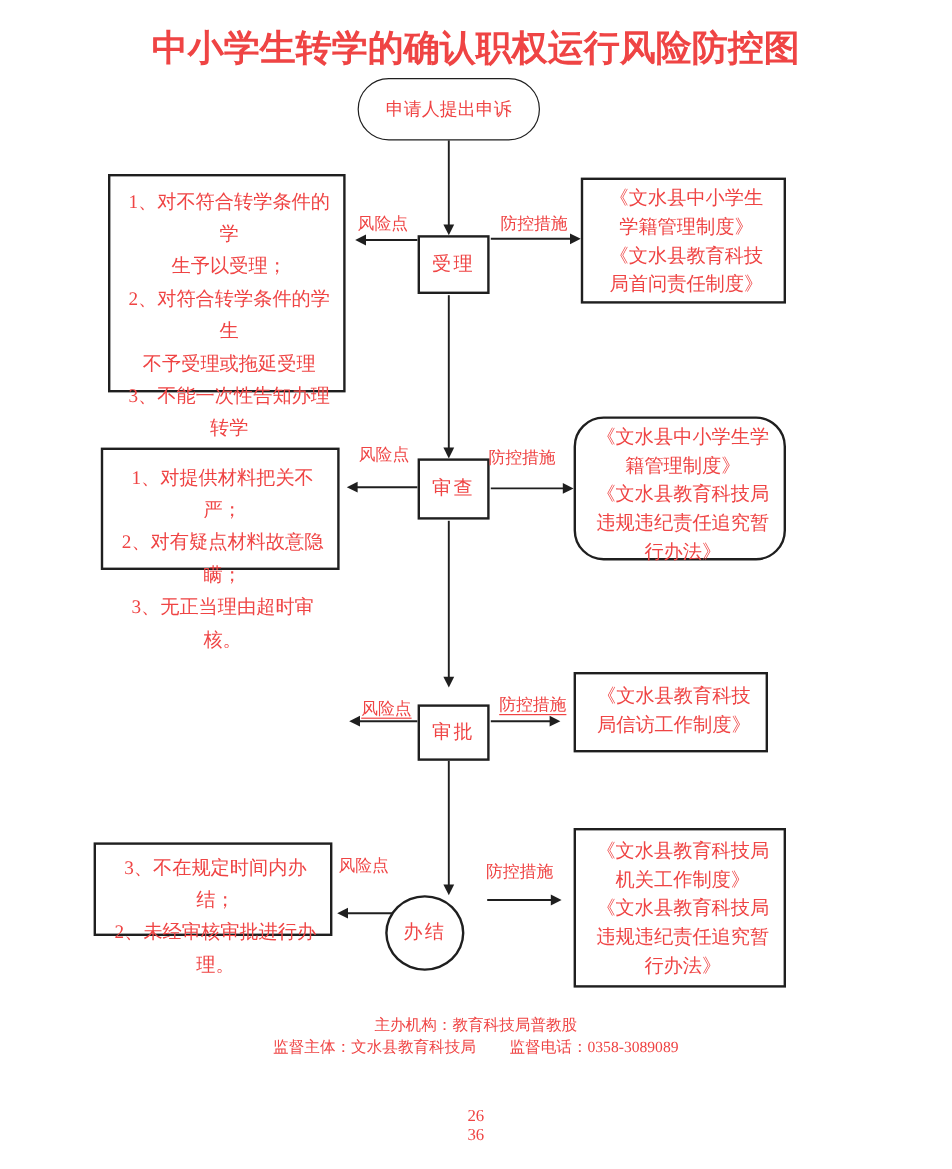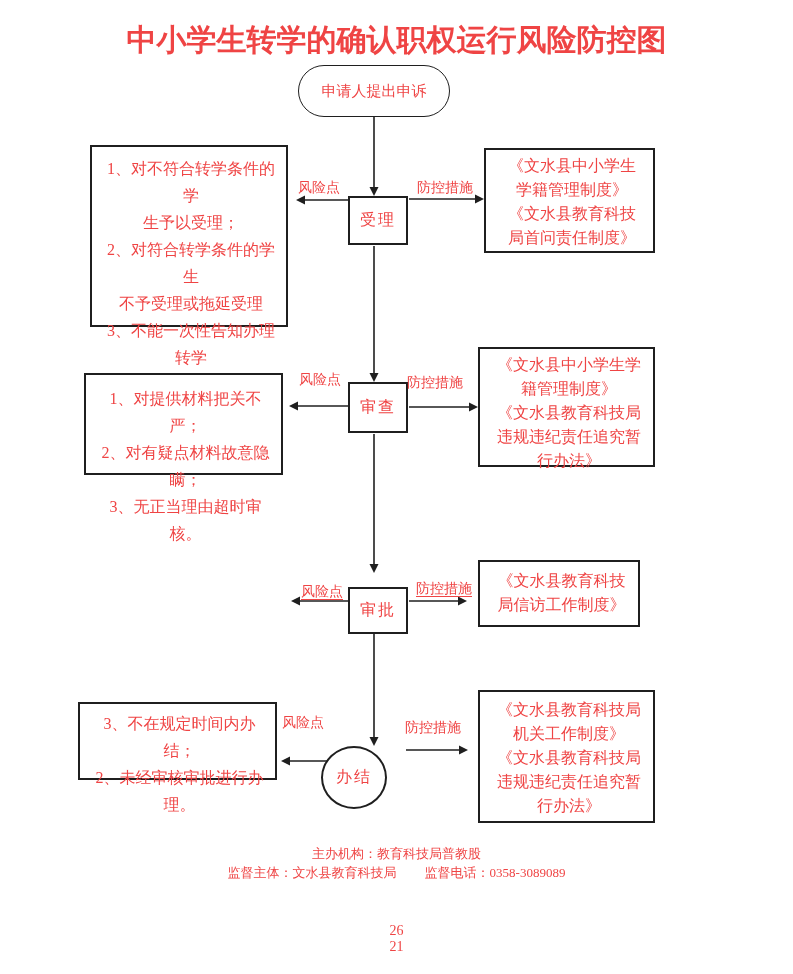--- a/index.html
+++ b/index.html
@@ -110,21 +110,21 @@
 局首问责任制度》</div>
 
   <div class="abs box risk-box multiline" style="left:84px; top:373px; width:199px; height:102px; padding-top:10px;">1、对提供材料把关不严；
 2、对有疑点材料故意隐瞒；
 3、无正当理由超时审核。</div>
   <div class="abs box step-box" style="left:348px; top:382px; width:60px; height:51px;">
     <span>审查</span>
   </div>
   <div class="abs flow-label" style="left:299px; top:372px;">风险点</div>
   <div class="abs flow-label" style="left:407px; top:375px;">防控措施</div>
-  <div class="abs box measure-box multiline" style="left:478px; top:347px; width:177px; height:120px;">《文水县中小学生学
+  <div class="abs box measure-box multiline" style="left:478px; top:347px; width:177px; height:120px;border-radius:25px;">《文水县中小学生学
 籍管理制度》
 《文水县教育科技局
 违规违纪责任追究暂
 行办法》</div>
 
   <div class="abs box step-box" style="left:348px; top:573px; width:60px; height:47px;margin-top:14px;">
     <span>审批</span>
   </div>
   <div class="abs flow-label underlined" style="left:301px; top:584px;">风险点</div>
   <div class="abs flow-label underlined" style="left:416px; top:581px;">防控措施</div>
@@ -143,15 +143,15 @@
 《文水县教育科技局
 违规违纪责任追究暂
 行办法》</div>
 
   <div class="abs footer-line" style="top:845px;">主办机构：教育科技局普教股</div>
   <div id="footer-line2" class="abs footer-line" style="top:864px;">
     <span>监督主体：文水县教育科技局</span>
     <span>监督电话：0358-3089089</span>
   </div>
   <div class="abs page-num" style="top:923px;">26</div>
-  <div class="abs page-num" style="top:939px;">21</div>
+  <div class="abs page-num" style="top:939px;">36</div>
 
 </div>
 
 </body></html>

